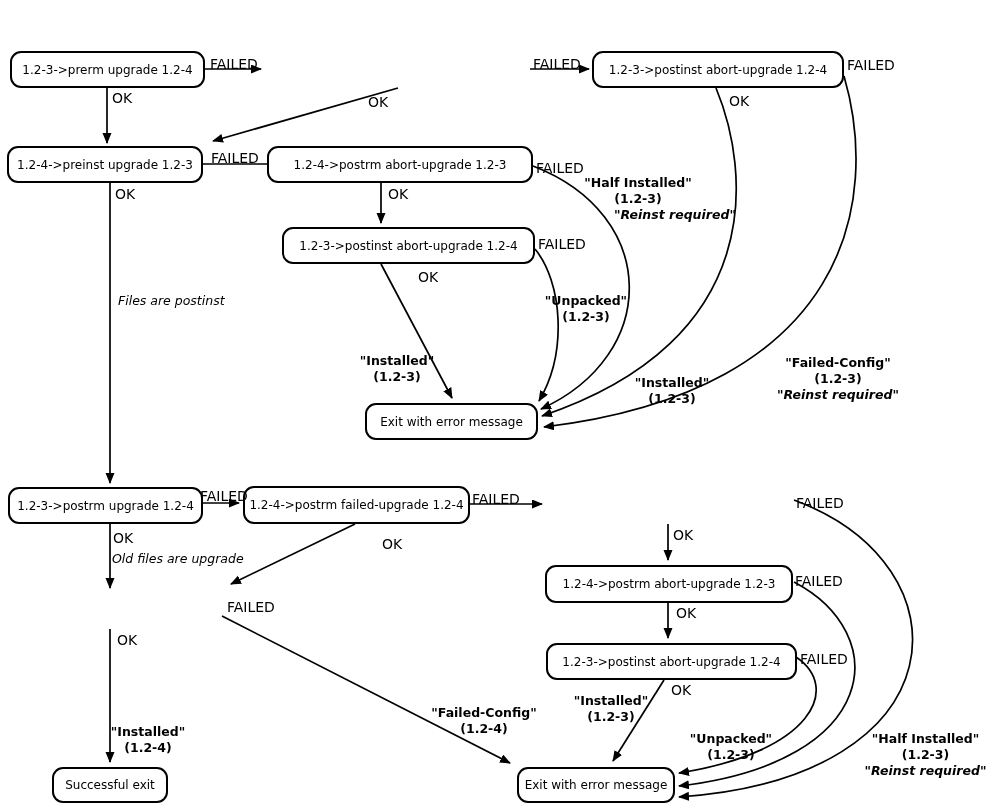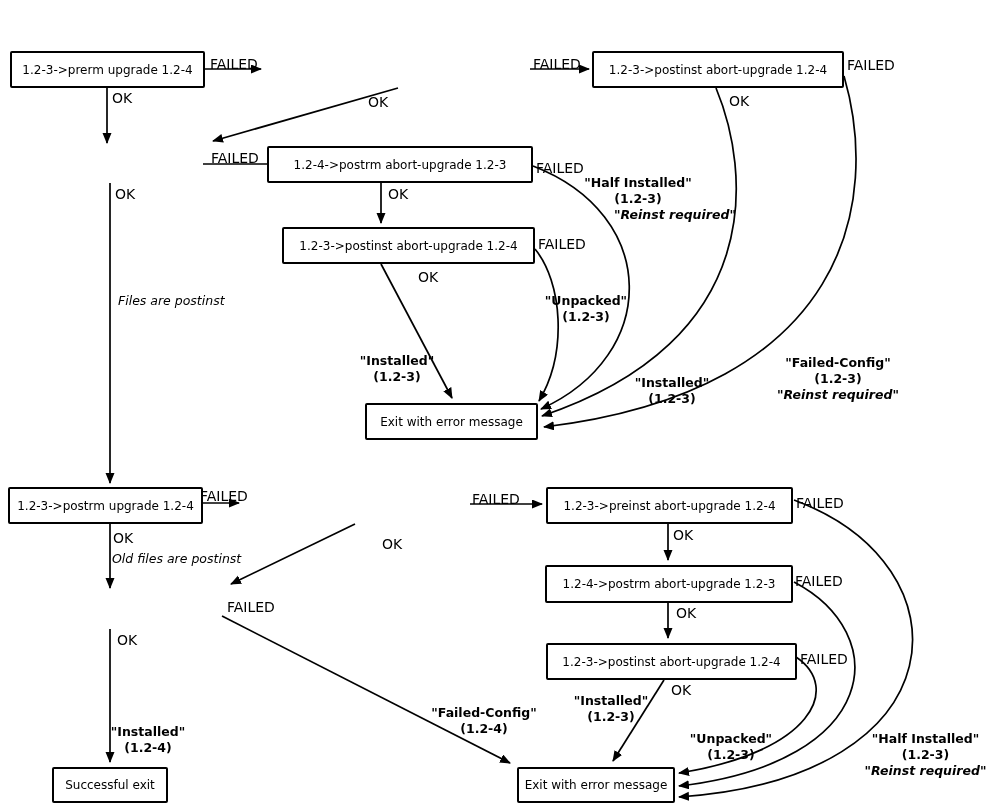--- a/index.html
+++ b/index.html
@@ -9,21 +9,21 @@
     background:#ffffff;
     font-family:"DejaVu Sans",sans-serif;
     color:#000;
     overflow:hidden;
   }
   #edges{position:absolute;left:0;top:0;width:998px;height:805px;}
   .node{
     position:absolute;
     box-sizing:border-box;
     border:2px solid #000;
-    border-radius:2px;
+    border-radius:11px;
     background:#fff;
     display:flex;align-items:center;justify-content:center;
     font-size:12px;
     white-space:nowrap;
     padding:0 4px;
     z-index:2;
   }
   .title{
     position:absolute;
     font-size:16px;
@@ -97,25 +97,26 @@
       <path d="M794 500 C972 566 962 778 679 797" marker-end="url(#arrow)"></path>
 
       <path d="M222 616 L510 763" marker-end="url(#arrow)"></path>
       <path d="M110 629 L110 762" marker-end="url(#arrow)"></path>
     </g>
   </svg>
 
 
   <div class="node" style="left:10px;top:51px;width:195px;height:37px">1.2-3-&gt;prerm upgrade 1.2-4</div>
   <div class="node" style="left:592px;top:51px;width:252px;height:37px">1.2-3-&gt;postinst abort-upgrade 1.2-4</div>
+  <div class="node" style="left:7px;top:146px;width:196px;height:37px">1.2-4-&gt;preinst upgrade 1.2-3</div>
   <div class="node" style="left:267px;top:146px;width:266px;height:37px">1.2-4-&gt;postrm abort-upgrade 1.2-3</div>
   <div class="node" style="left:282px;top:227px;width:253px;height:37px">1.2-3-&gt;postinst abort-upgrade 1.2-4</div>
   <div class="node" style="left:365px;top:403px;width:173px;height:37px">Exit with error message</div>
   <div class="node" style="left:8px;top:487px;width:195px;height:37px">1.2-3-&gt;postrm upgrade 1.2-4</div>
-  <div class="node" style="left:546px;top:487px;width:247px;height:37px">1.2-3-&gt;preinst abort-upgrade 1.2-4</div>
+  <div class="node" style="left:243px;top:486px;width:227px;height:38px">1.2-4-&gt;postrm failed-upgrade 1.2-4</div>
   <div class="node" style="left:545px;top:565px;width:248px;height:38px">1.2-4-&gt;postrm abort-upgrade 1.2-3</div>
   <div class="node" style="left:546px;top:643px;width:251px;height:37px">1.2-3-&gt;postinst abort-upgrade 1.2-4</div>
   <div class="node" style="left:517px;top:767px;width:158px;height:36px">Exit with error message</div>
   <div class="node" style="left:52px;top:767px;width:116px;height:36px">Successful exit</div>
 
   <div class="edge-label" style="left:210px;top:56px">FAILED</div>
   <div class="edge-label" style="left:533px;top:56px">FAILED</div>
   <div class="edge-label" style="left:847px;top:57px">FAILED</div>
   <div class="edge-label" style="left:211px;top:150px">FAILED</div>
   <div class="edge-label" style="left:536px;top:160px">FAILED</div>
@@ -134,21 +135,21 @@
   <div class="edge-label" style="left:388px;top:186px">OK</div>
   <div class="edge-label" style="left:418px;top:269px">OK</div>
   <div class="edge-label" style="left:113px;top:530px">OK</div>
   <div class="edge-label" style="left:382px;top:536px">OK</div>
   <div class="edge-label" style="left:673px;top:527px">OK</div>
   <div class="edge-label" style="left:676px;top:605px">OK</div>
   <div class="edge-label" style="left:671px;top:682px">OK</div>
   <div class="edge-label" style="left:117px;top:632px">OK</div>
 
   <div class="note" style="left:118px;top:293px">Files are postinst</div>
-  <div class="note" style="left:112px;top:551px">Old files are postinst</div>
+  <div class="note" style="left:112px;top:551px">Old files are upgrade</div>
 
   <div class="state-label" style="left:337px;top:353px;width:120px">
     <span class="ln">"Installed"</span>
     <span class="ln">(1.2-3)</span>
   </div>
   <div class="state-label" style="left:526px;top:293px;width:120px">
     <span class="ln">"Unpacked"</span>
     <span class="ln">(1.2-3)</span>
   </div>
   <div class="state-label shift3" style="left:558px;top:175px;width:160px">

